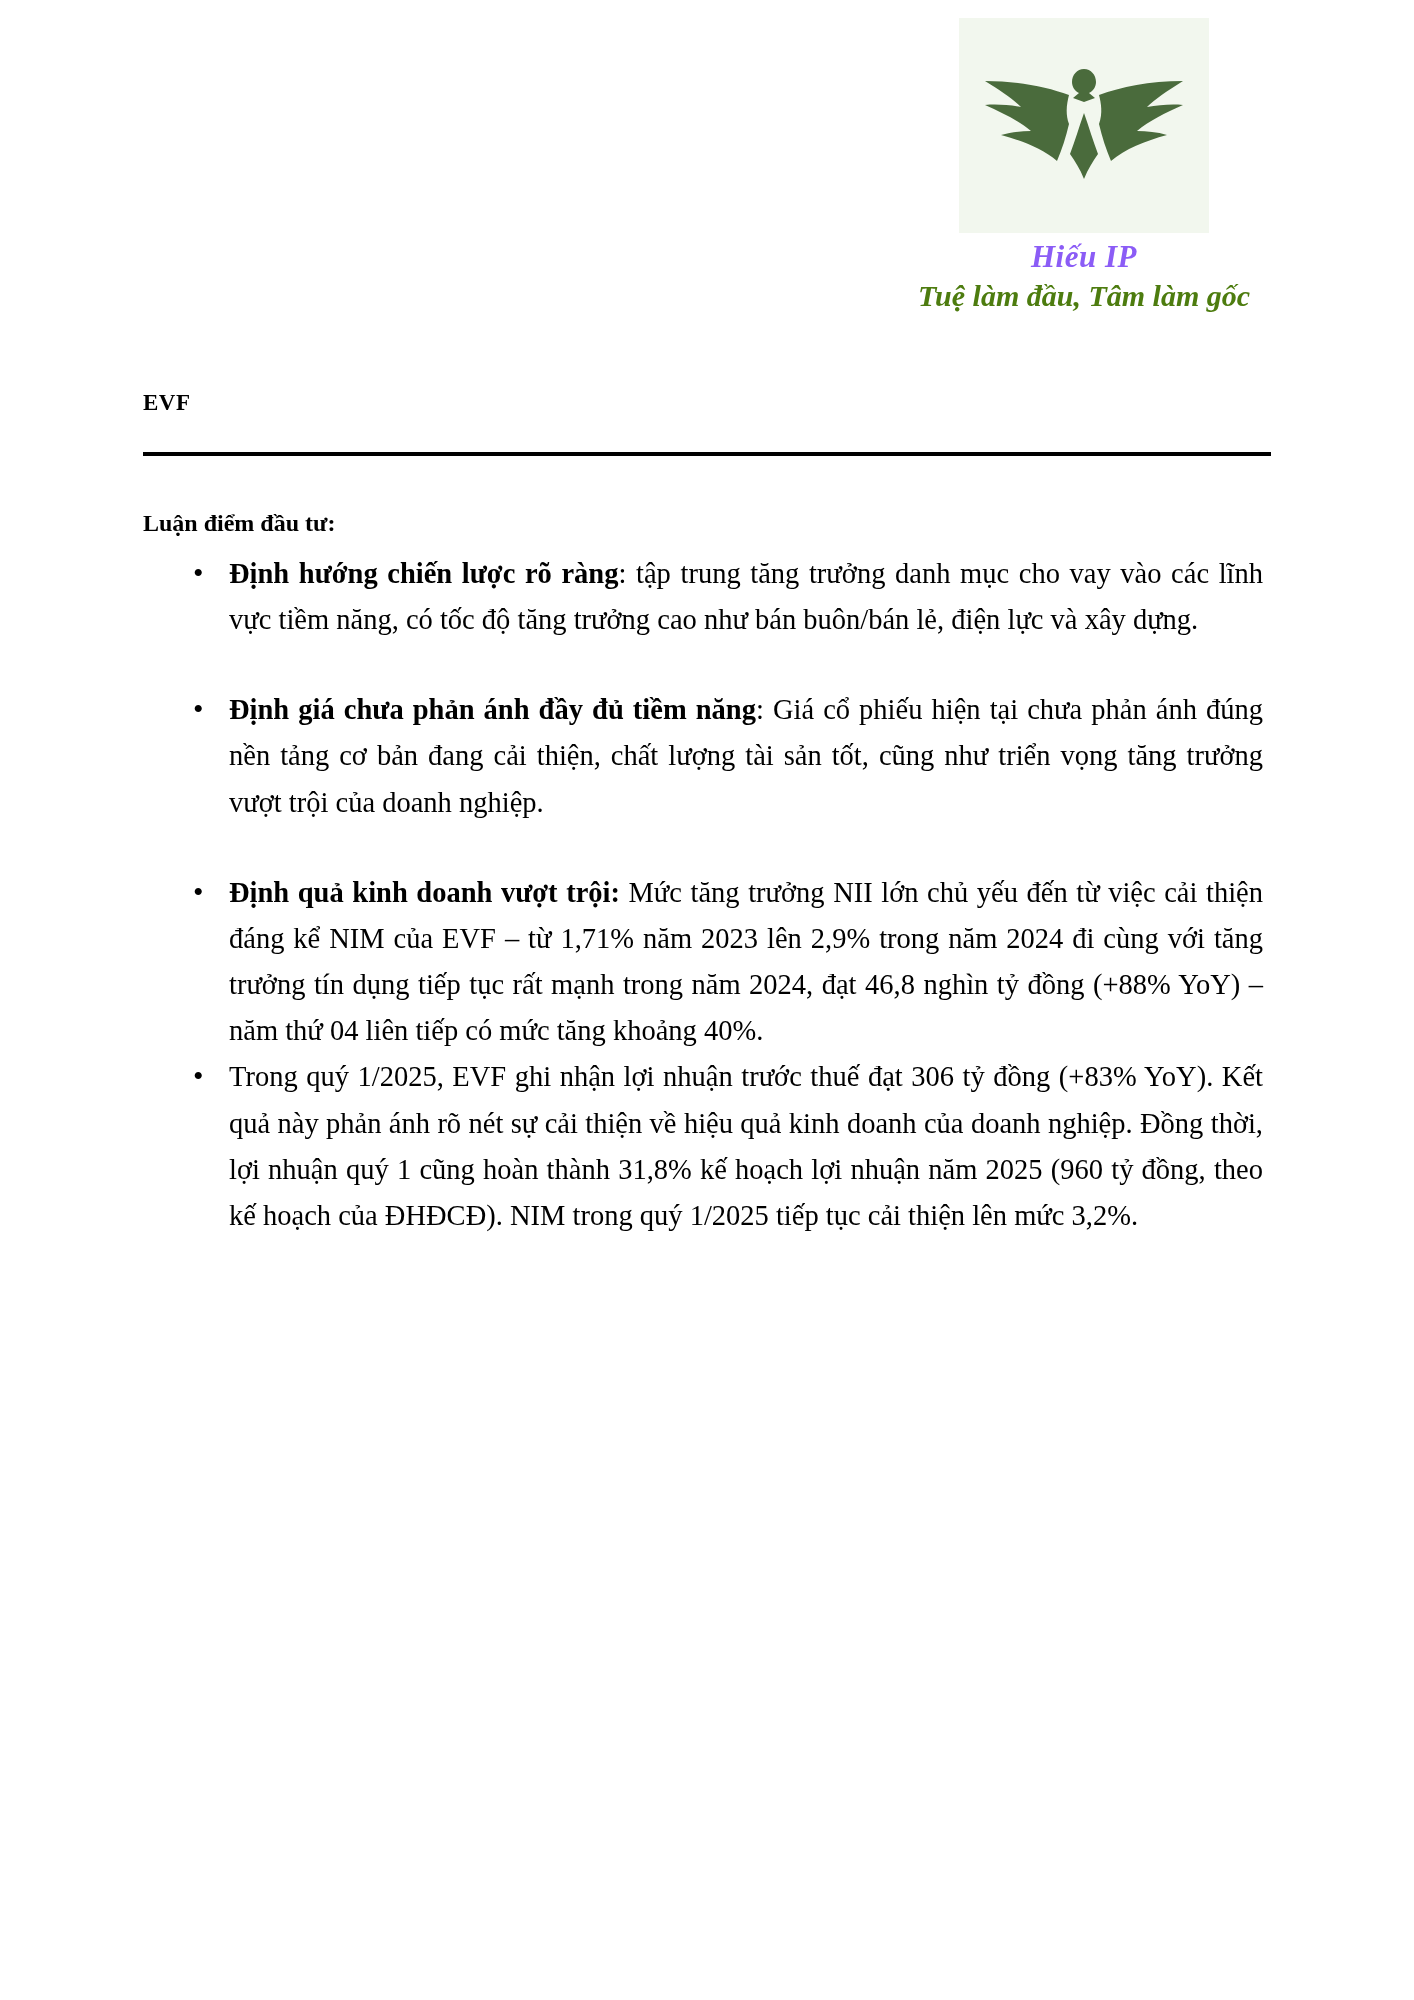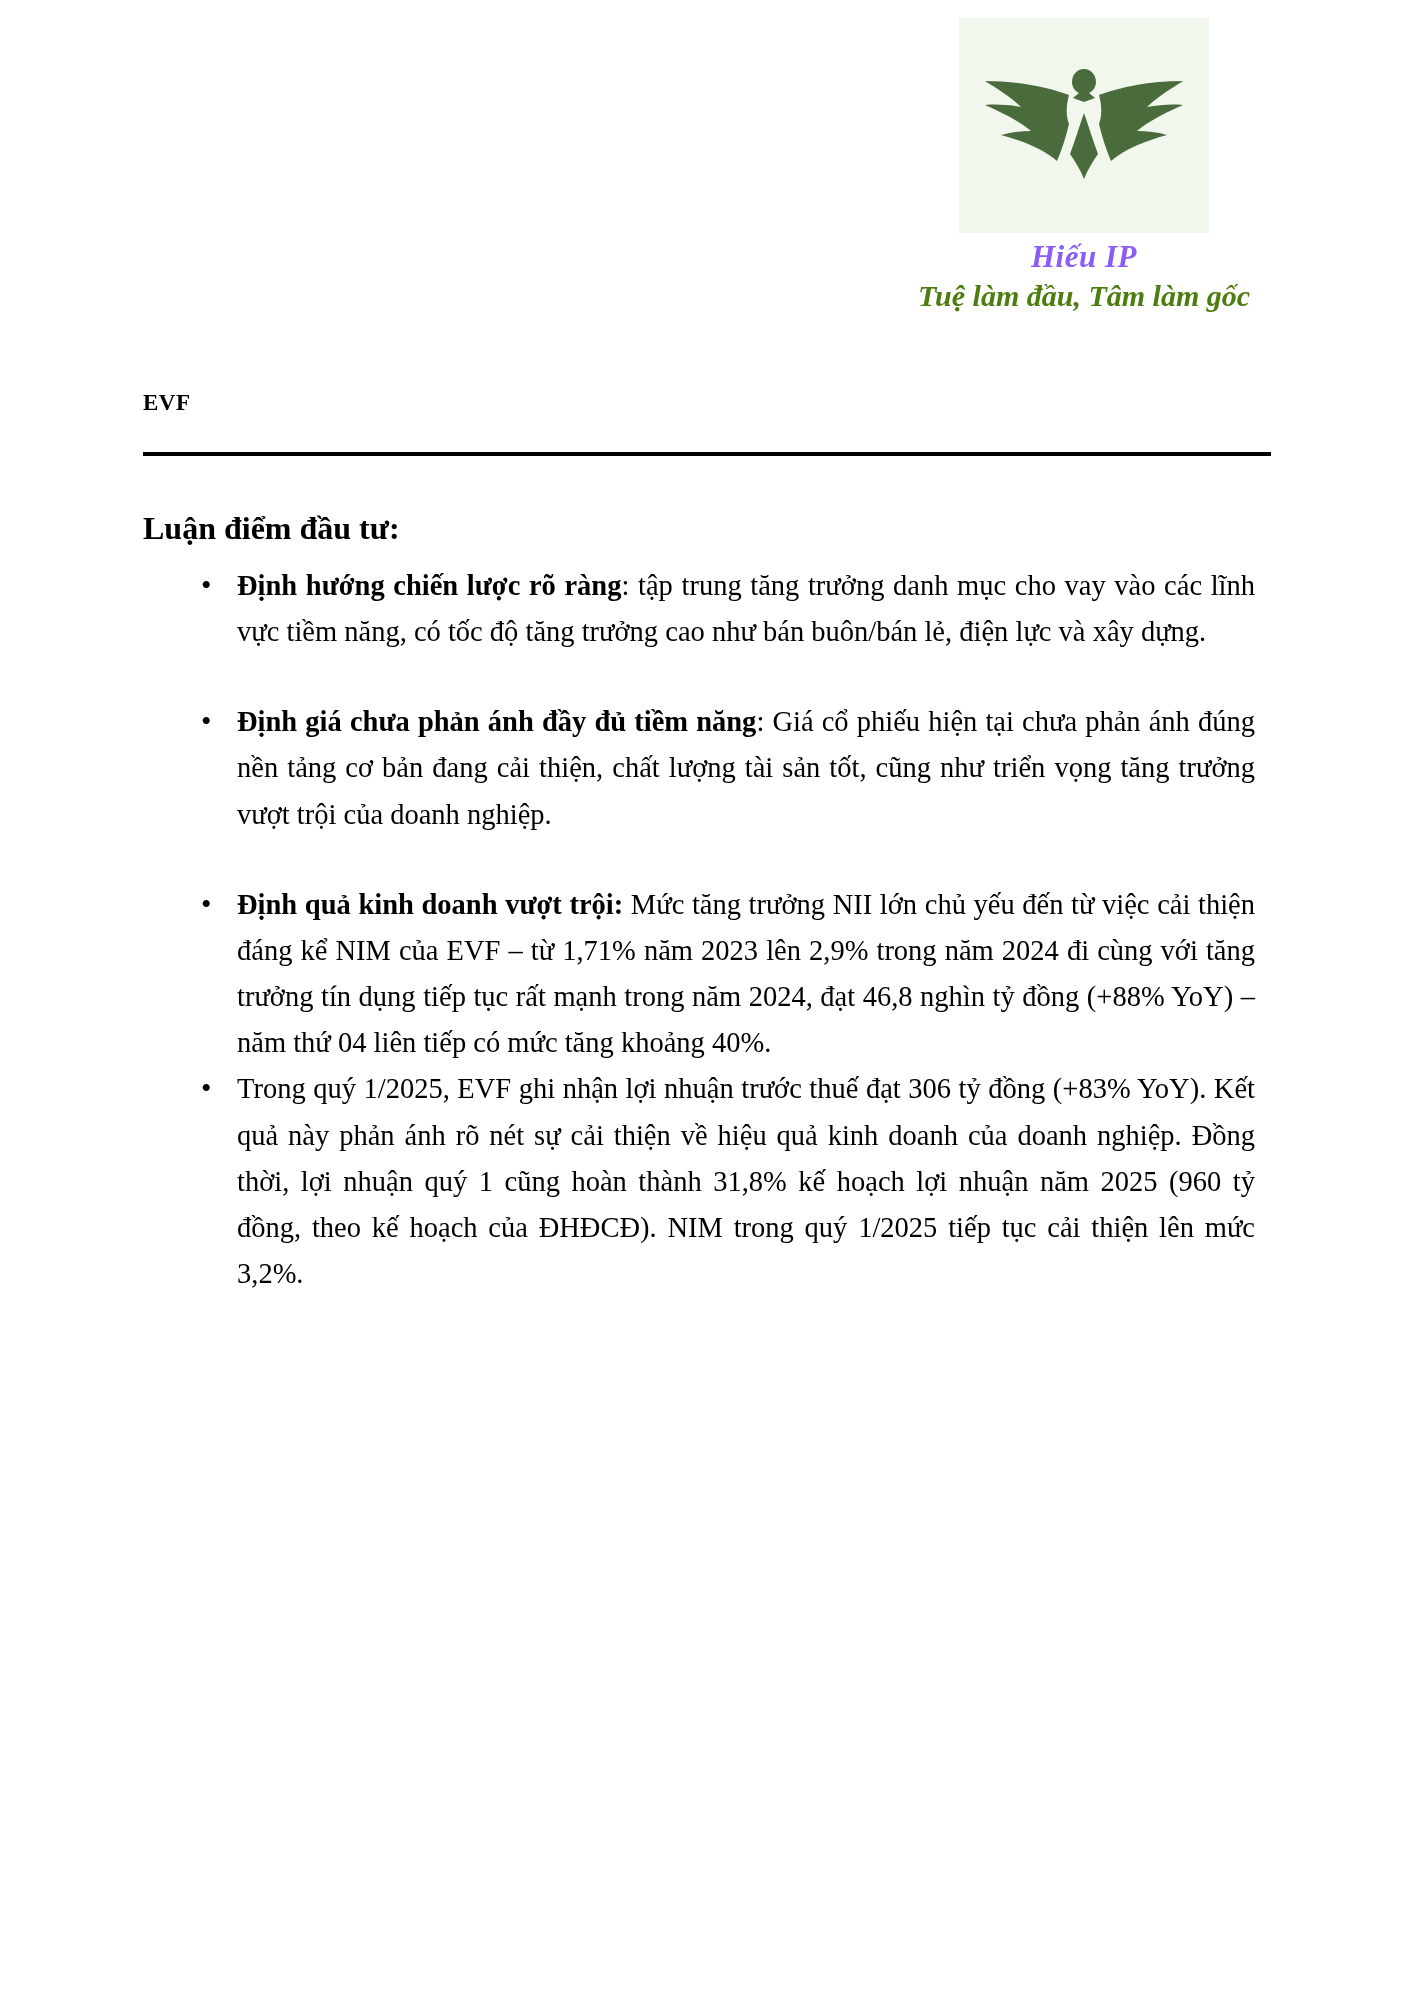--- a/index.html
+++ b/index.html
@@ -83,26 +83,26 @@
   
   .content {
     position: absolute;
     left: 143px;
     top: 510px;
     width: 1128px;
   }
   .section-title {
     font-family: "Liberation Serif", serif;
     font-weight: bold;
-    font-size: 32px;
+    font-size: 24px;
     margin: 0 0 14px 0;
   }
   ul.bullets {
     list-style: none;
-    margin: 16px;
+    margin: 8px;
     padding: 0;
   }
   ul.bullets > li {
     position: relative;
     padding-left: 78px;
     margin-bottom: 44px;
     font-size: 28.5px;
     line-height: 1.62;
     text-align: justify;
   }

